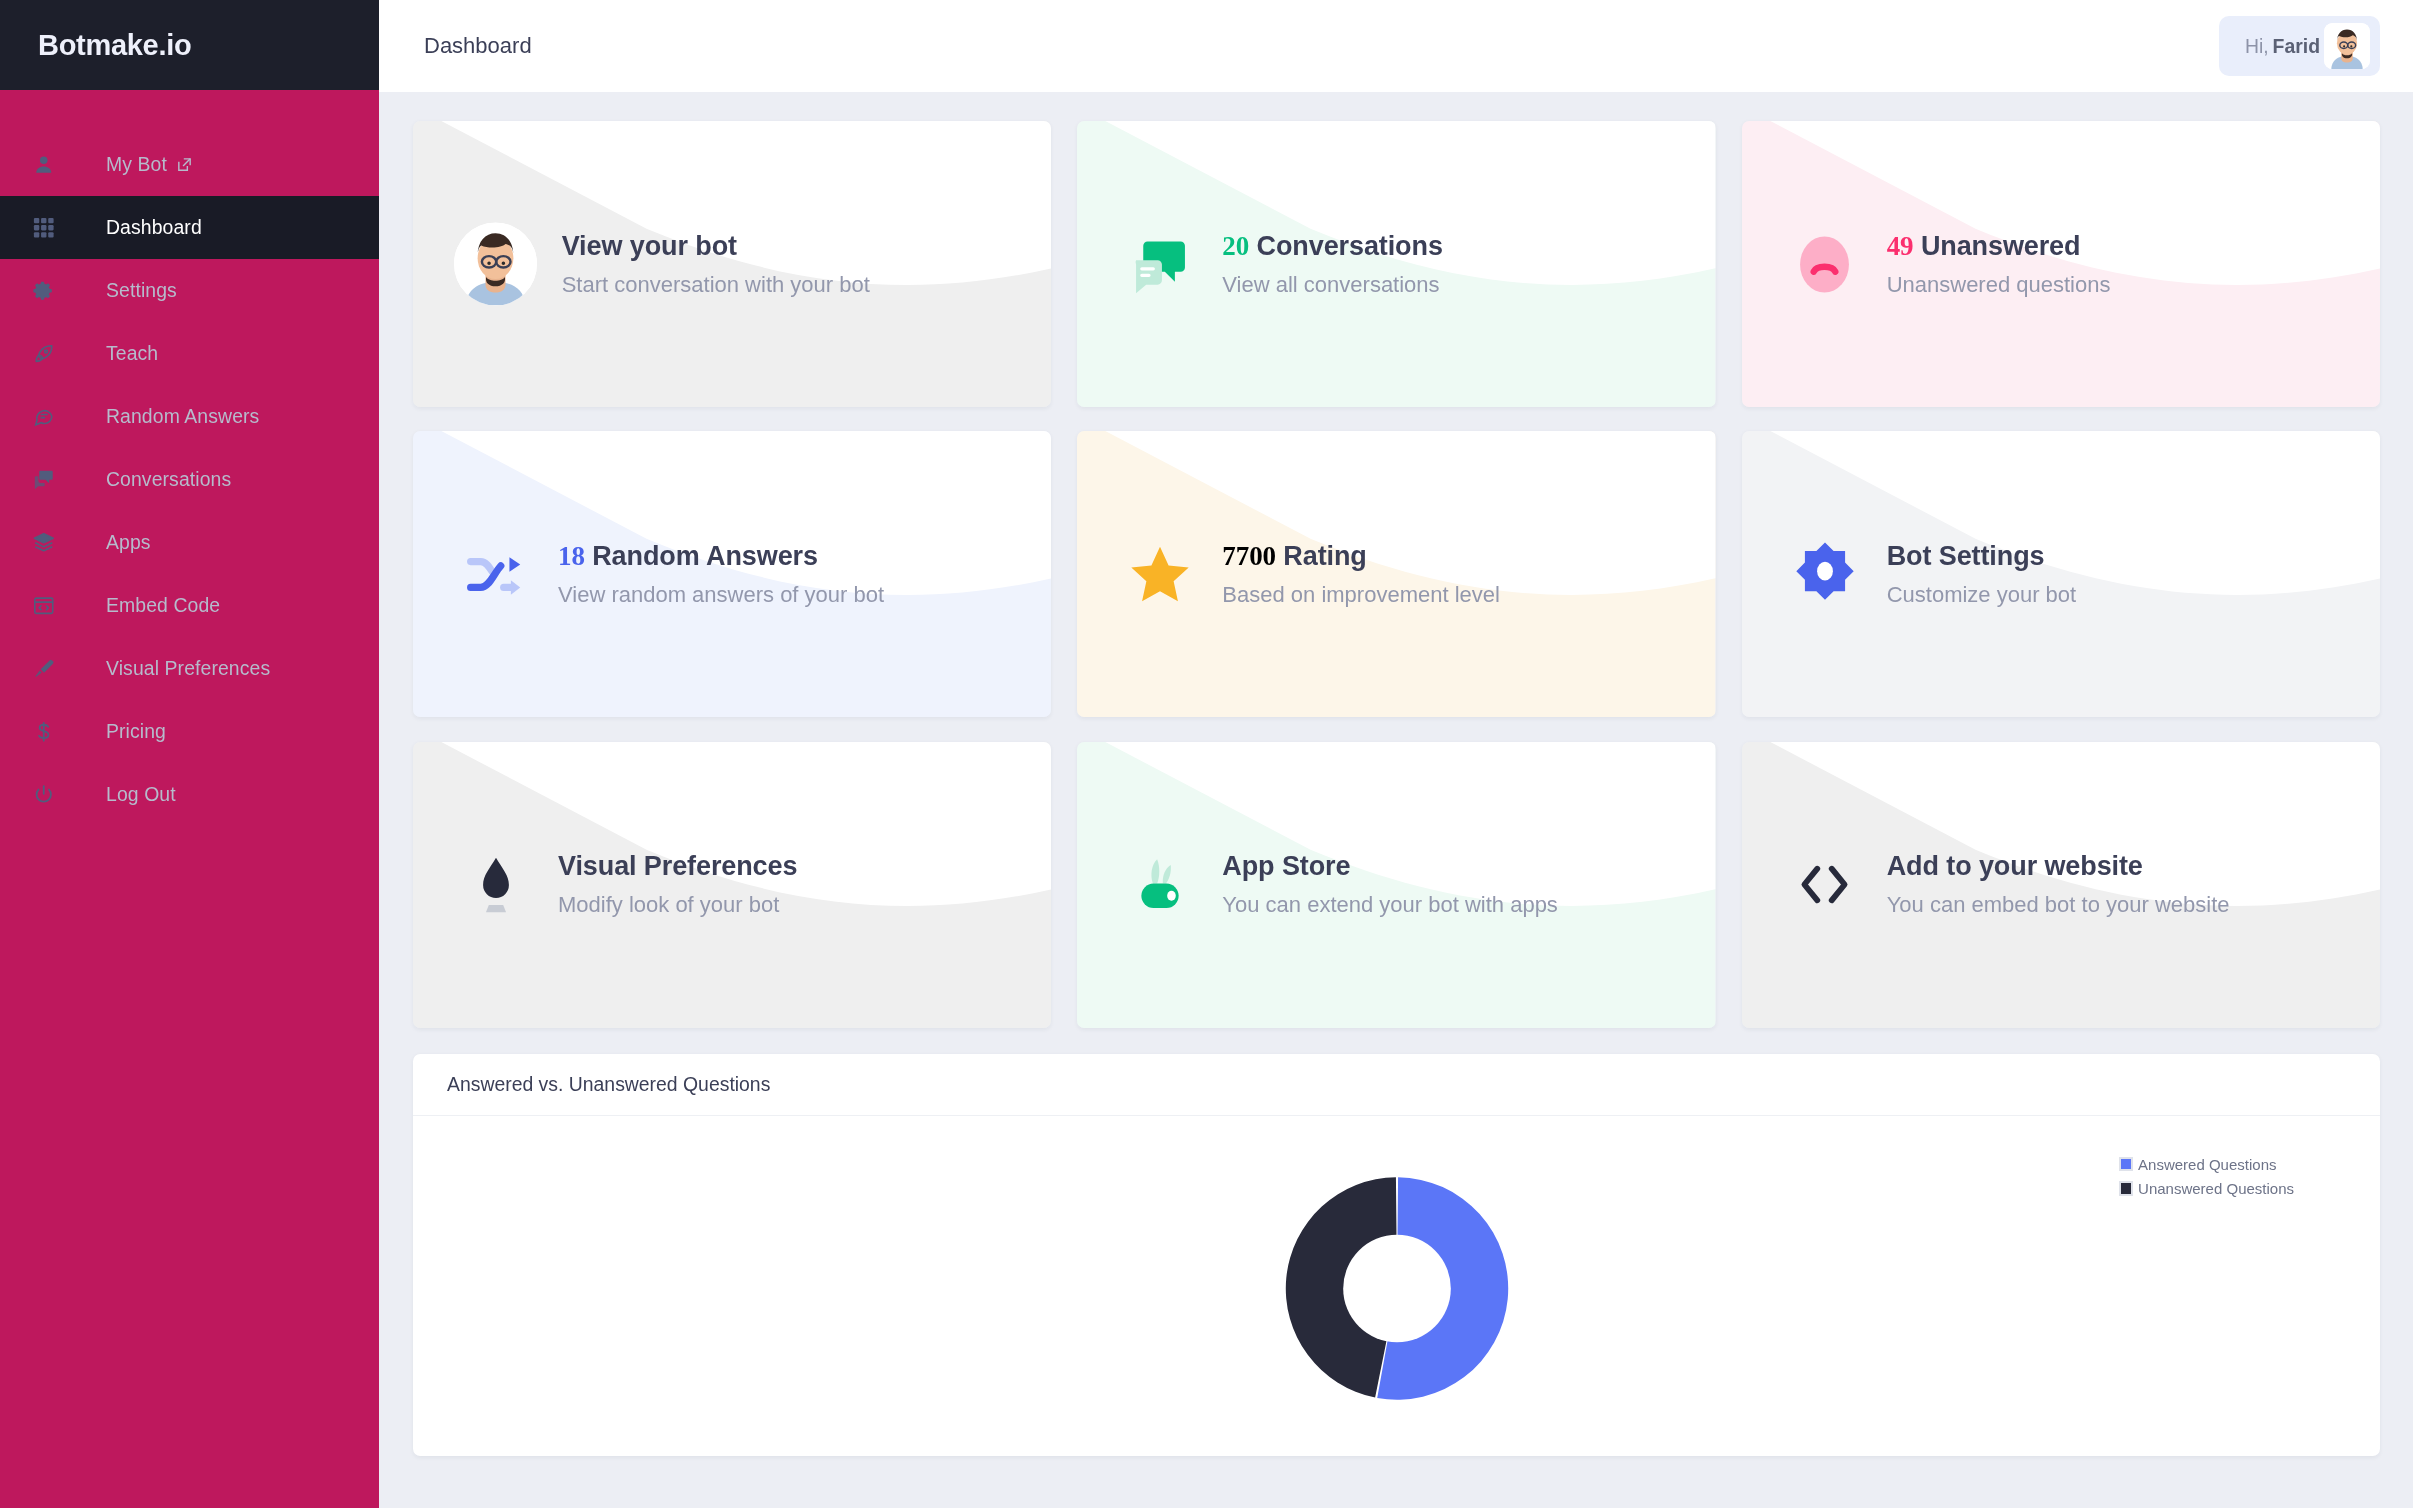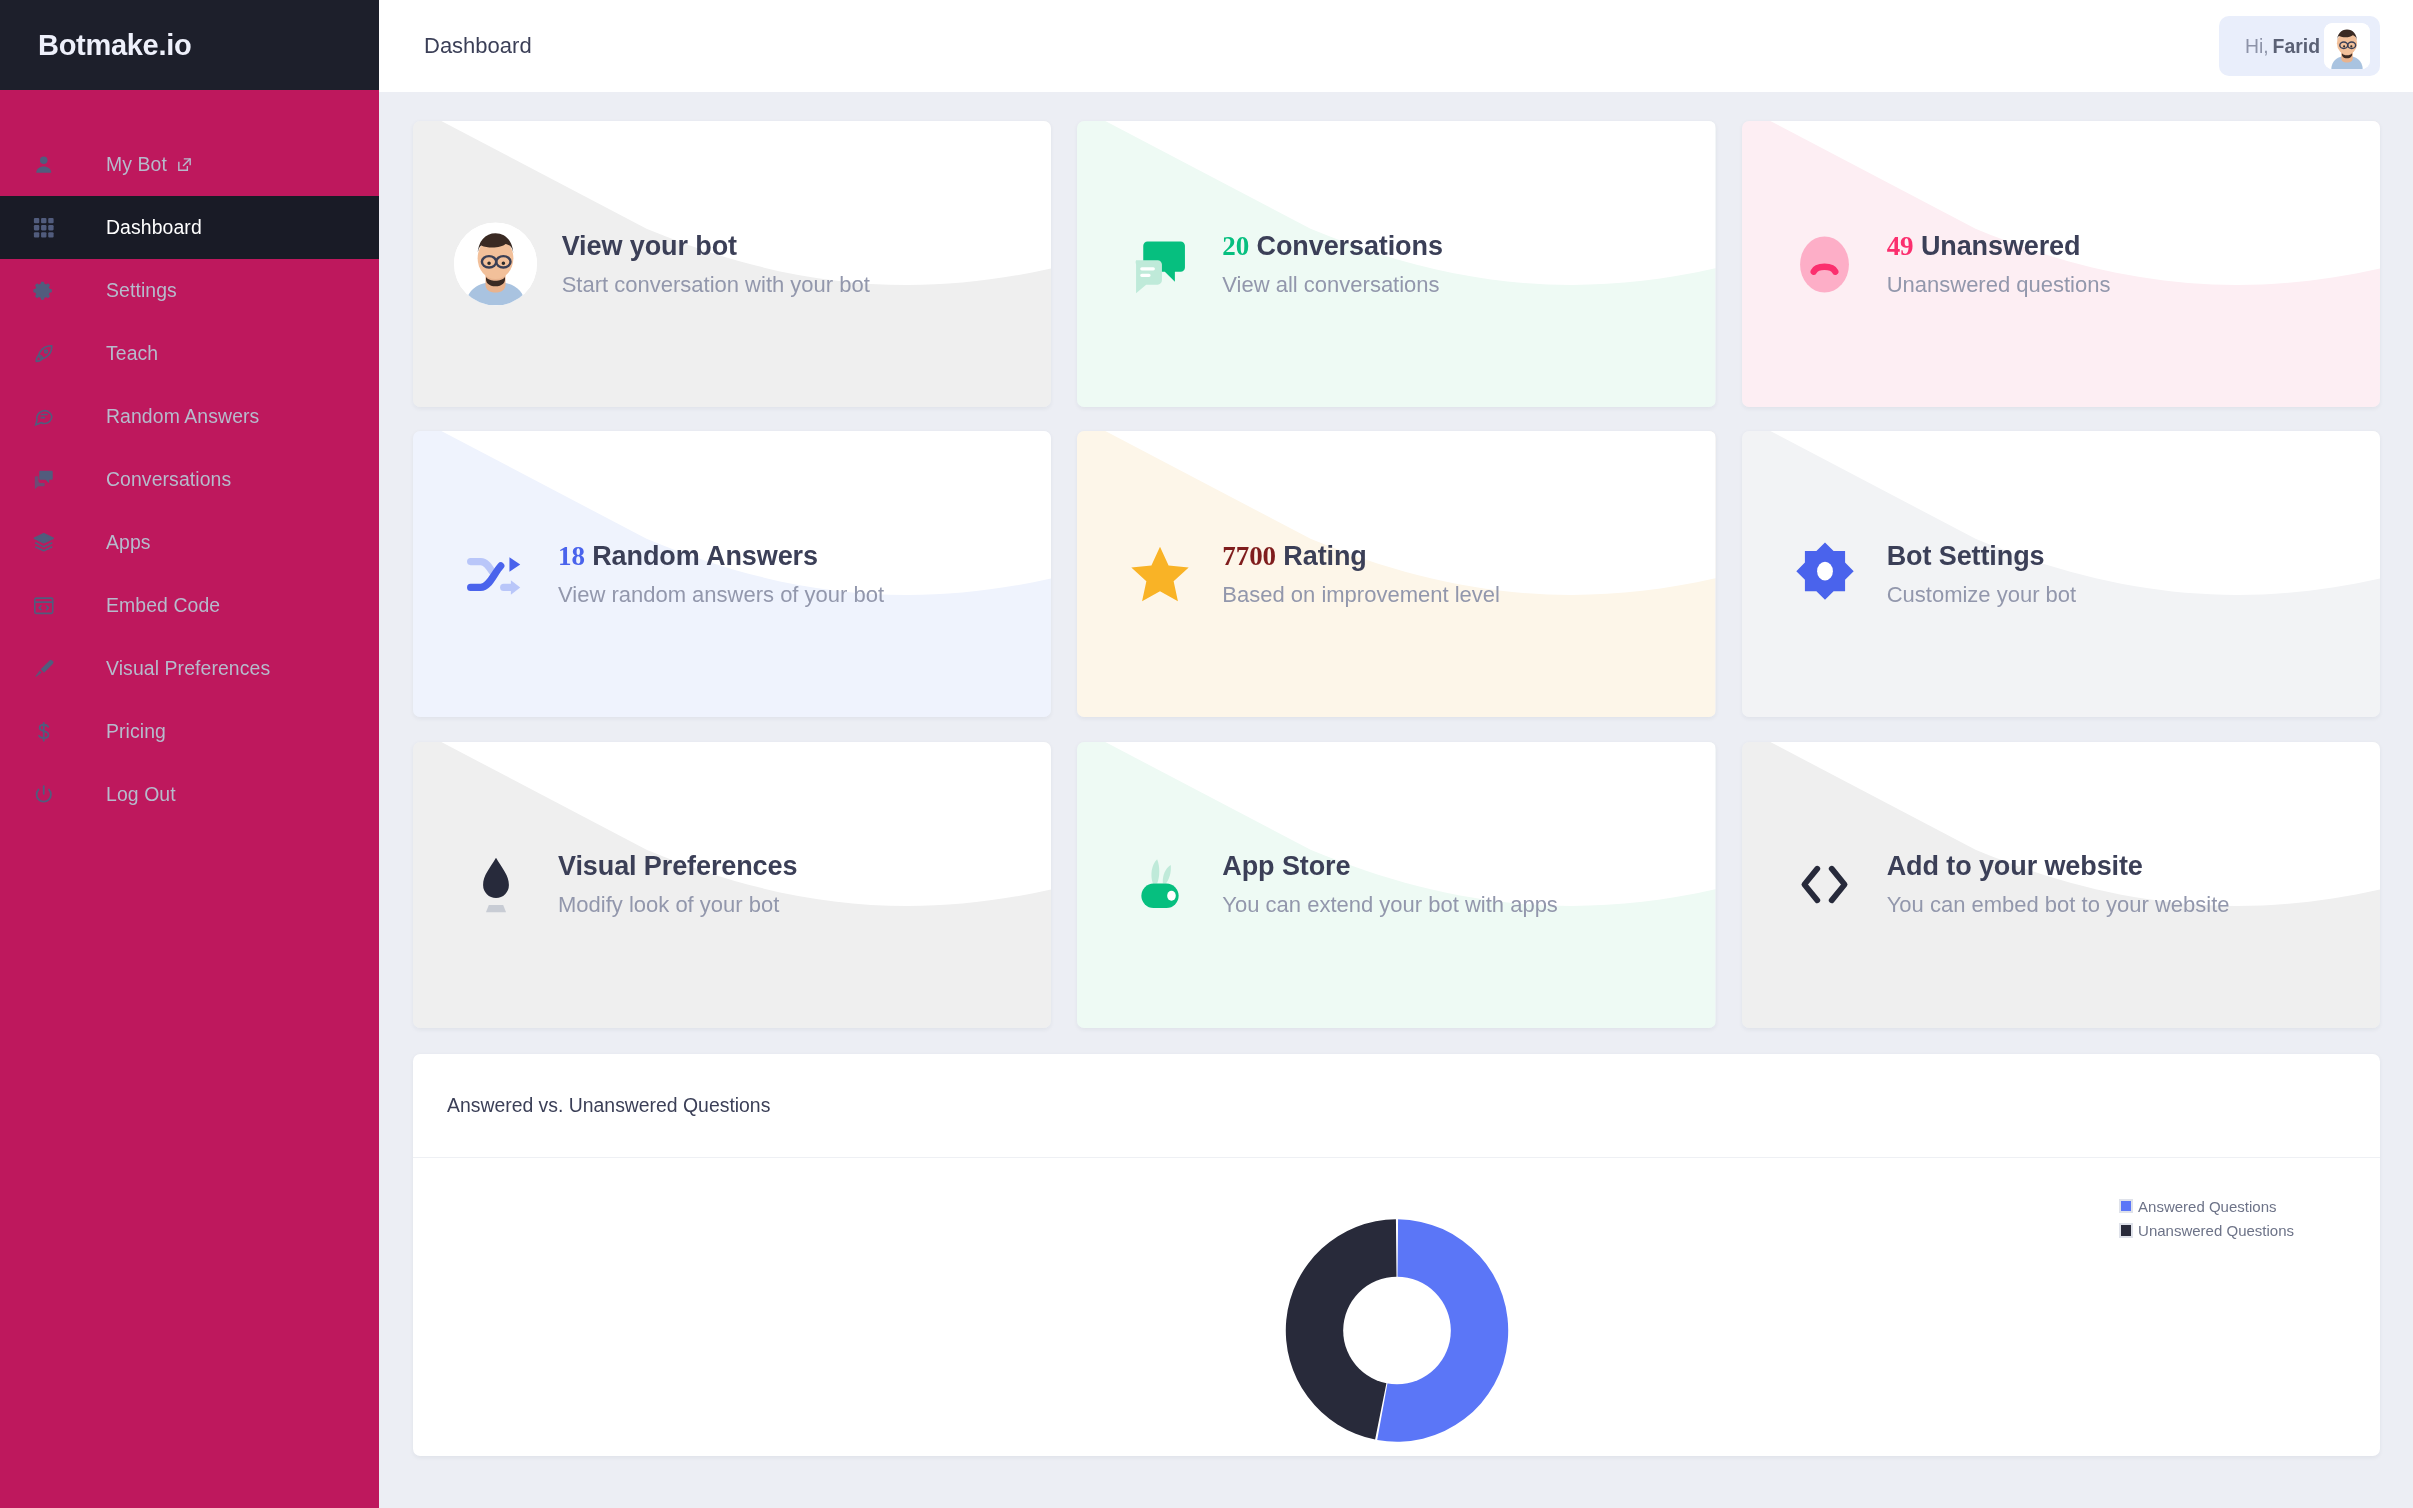--- a/index.html
+++ b/index.html
@@ -103,21 +103,21 @@
   .card-title .num { font-weight: 700; font-family: Liberation Serif, serif; }
   .card-sub { font-size: 22px; color: #9297ac; white-space: nowrap; }
 
   
   .chart-card {
     margin-top: 26px; background: #ffffff; border-radius: 7.2px;
     box-shadow: 0 1.4px 4.3px rgba(40,45,70,0.06);
     height: 402px; overflow: hidden;
   }
   .chart-head {
-    height: 104px; display: flex; align-items: center;
+    height: 62px; display: flex; align-items: center;
     padding-left: 34px; border-bottom: 0.7px solid #eef0f4;
   }
   .chart-head-title { font-size: 19.4px; color: #3b3f57; }
   .chart-area { position: relative; height: 316px; }
   .donut-wrap {
     position: absolute; left: 50%; top: 29px;
     transform: translateX(-50%);
   }
   .legend {
     position: absolute; right: 86px; top: 40px;
@@ -403,21 +403,21 @@
             <path d="M0 0 H902 V205 C700 250 520 228 330 150 L40 0 Z" fill="#ffffff"></path>
           </svg>
           <div class="card-body">
             <span class="card-ico">
               <svg width="66" height="66" viewBox="0 0 92 92">
                 <path d="M46 8 58 34l28 3-21 19 6 28-25-14-25 14 6-28L6 37l28-3z" fill="#f9b326"></path>
               </svg>
             </span>
             <div class="card-text">
               <div class="card-title">
-                <span class="num" style="color:#7f1d1d">7700</span>
+                <span class="num" style="color:#000000">7700</span>
                 <span>Rating</span>
               </div>
               <div class="card-sub">Based on improvement level</div>
             </div>
           </div>
         </div>
 
         <div class="card">
           <svg class="wave" viewBox="0 0 902 398" preserveAspectRatio="none">
             <rect width="902" height="398" fill="#f2f3f5"></rect>

